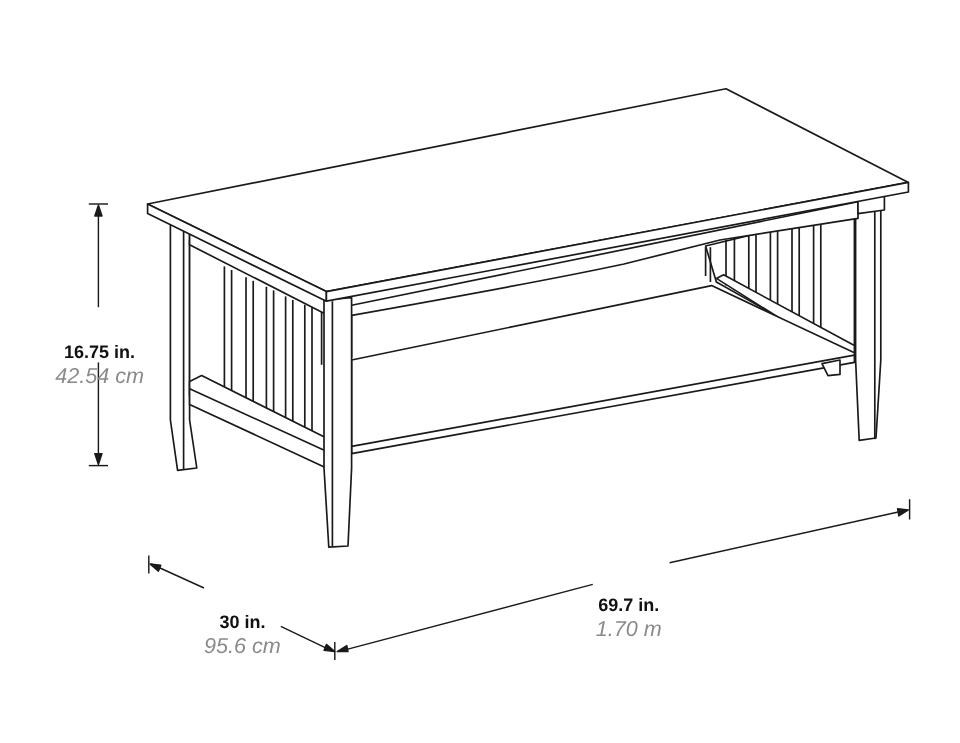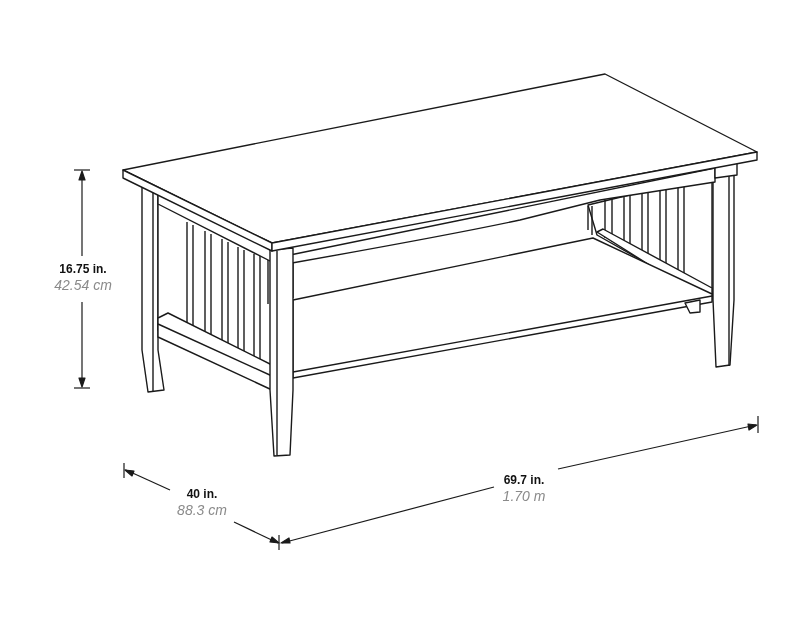--- a/index.html
+++ b/index.html
@@ -1,20 +1,20 @@
 <!DOCTYPE html>
 <html><head>
 <meta charset="utf-8">
 <style>
   html,body{margin:0;padding:0;background:#ffffff;}
   body{width:800px;height:619px;position:relative;overflow:hidden;font-family:"Liberation Sans",sans-serif;}
   svg{position:absolute;left:0;top:0;}
   .dim{position:absolute;text-align:center;line-height:1;}
-  .dim .in{font-weight:bold;font-size:12px;color:#111;display:block;}
-  .dim .metric{font-style:italic;font-size:14px;color:#8a8a8a;display:block;margin-top:3px;}
+  .dim .in{font-weight:bold;font-size:15px;color:#111;display:block;margin-top:23px;}
+  .dim .metric{font-style:italic;font-size:18px;color:#8a8a8a;display:block;margin-top:3px;}
 </style>
 </head>
 <body>
 
 <svg width="800" height="619" viewBox="0 0 800 619" fill="#fff" stroke="#1a1a1a" stroke-width="1.4" stroke-linejoin="round">
 
   <g>
     <path d="M713 168 L734 162 L734 300 L730 365 L716 367 L713 300 Z"></path>
     <line x1="729" y1="163" x2="729" y2="366"></line>
   </g>
@@ -114,20 +114,20 @@
     <line x1="758" y1="416" x2="758" y2="433"></line>
   </g>
 </svg>
 
 <div class="dim" style="left:36px;top:263px;width:94px;">
   <span class="in">16.75 in.</span>
   <span class="metric">42.54 cm</span>
 </div>
 
 <div class="dim" style="left:160px;top:488px;width:84px;">
-  <span class="in">40 in.</span>
-  <span class="metric">88.3 cm</span>
+  <span class="in">30 in.</span>
+  <span class="metric">95.6 cm</span>
 </div>
 
 <div class="dim" style="left:482px;top:474px;width:84px;">
   <span class="in">69.7 in.</span>
   <span class="metric">1.70 m</span>
 </div>
 
 </body></html>

